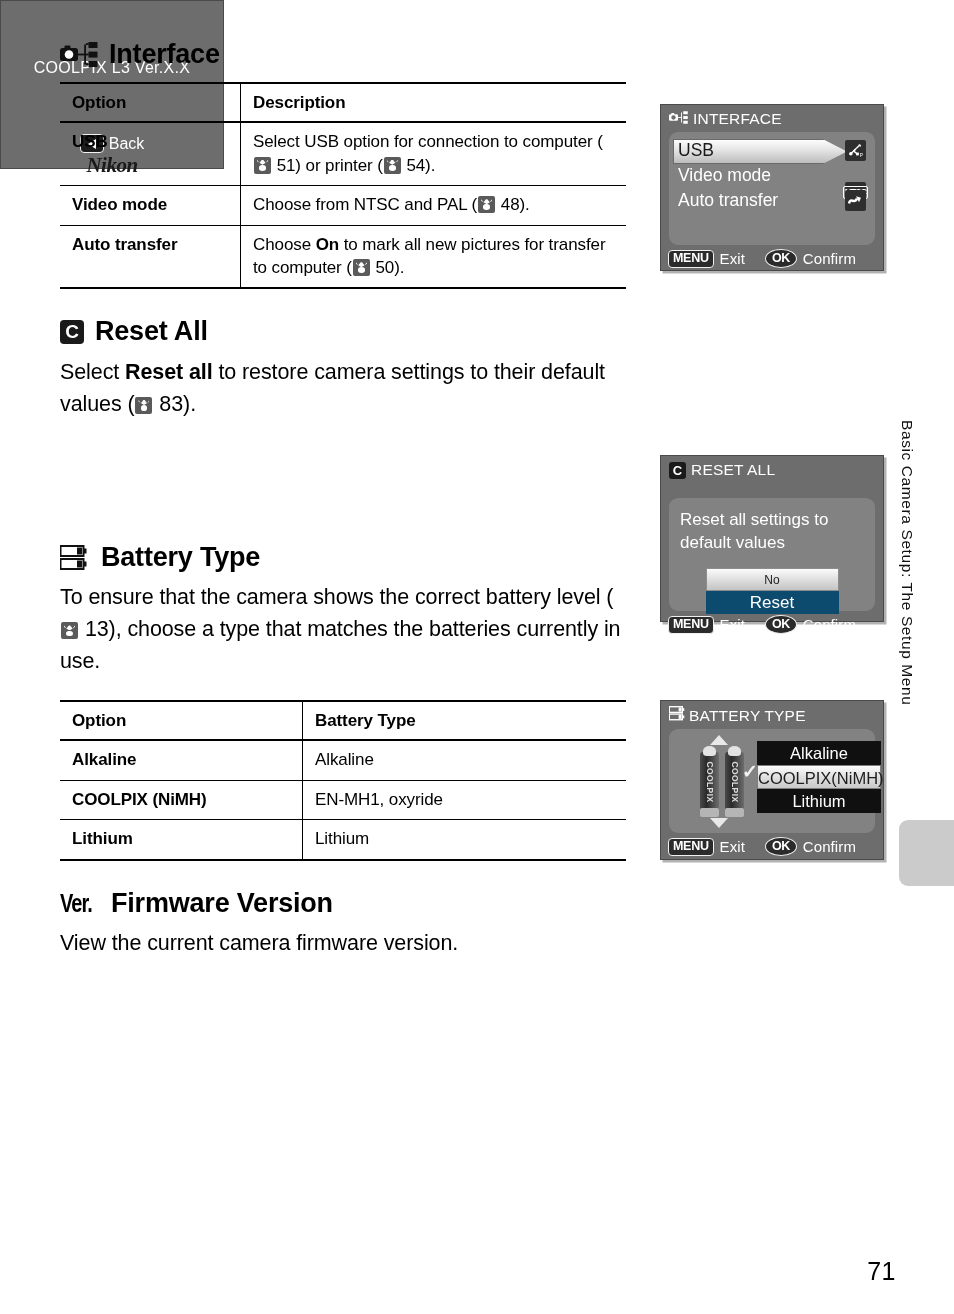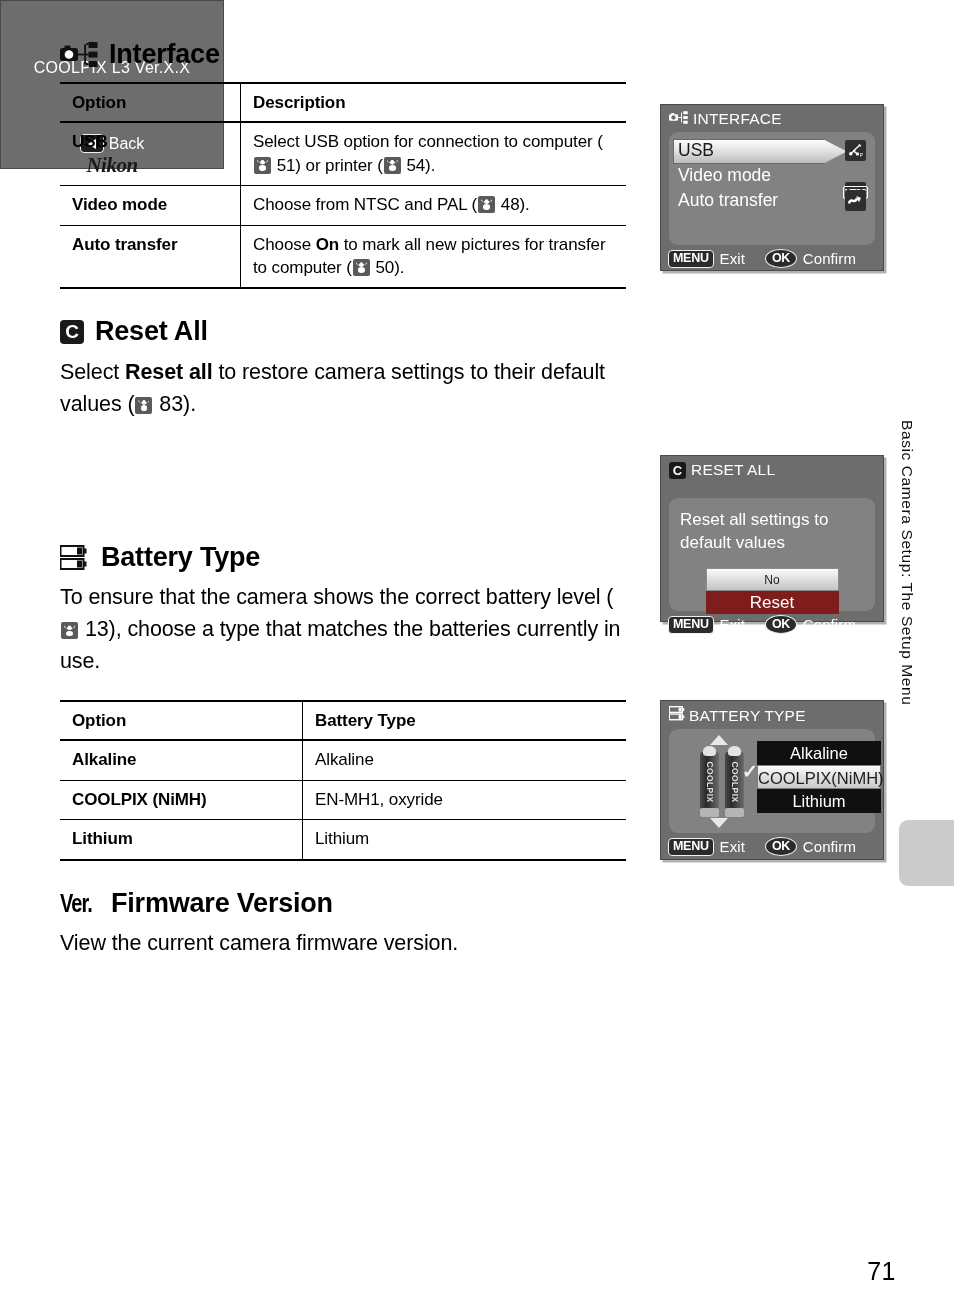--- a/index.html
+++ b/index.html
@@ -134,21 +134,21 @@
   #lcd-reset{left:660px;top:455px;width:224px;height:167px;}
   .reset-msg{font-size:17px;line-height:1.35;padding:11px 10px 0 11px;color:#fff;}
   .btn-no{
     width:133px;margin:13px auto 0 auto;text-align:center;font-size:12px;
     color:#1d1d1d;height:23px;line-height:23px;
     background:linear-gradient(180deg,#fbfbfb 0%,#dcdcdc 55%,#c4c4c4 100%);
     border:1px solid #8d8d8d;box-sizing:border-box;
   }
   .btn-reset{
     width:133px;margin:0 auto;text-align:center;font-size:17px;color:#fff;
-    height:23px;line-height:23px;background:#7f1d1d;box-sizing:border-box;
+    height:23px;line-height:23px;background:#0c4a6e;box-sizing:border-box;
   }
 
   
   #lcd-battery{left:660px;top:700px;width:224px;height:160px;}
   .batt-area{height:104px;position:relative;}
   .arrow-up,.arrow-down{
     position:absolute;left:41px;width:0;height:0;
     border-left:9px solid transparent;border-right:9px solid transparent;
   }
   .arrow-up{top:6px;border-bottom:10px solid #e8e8e8;}

